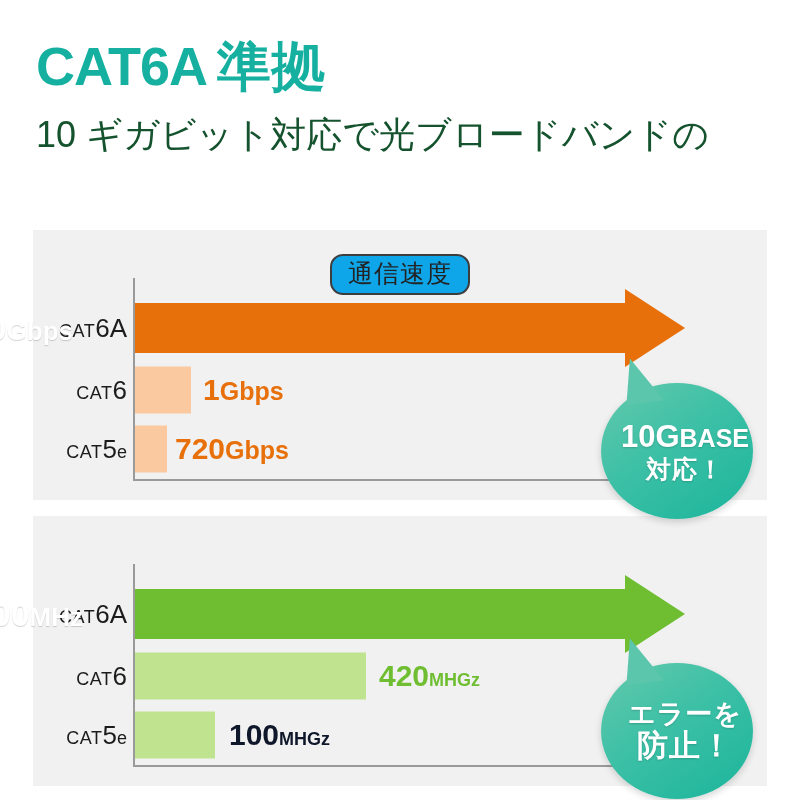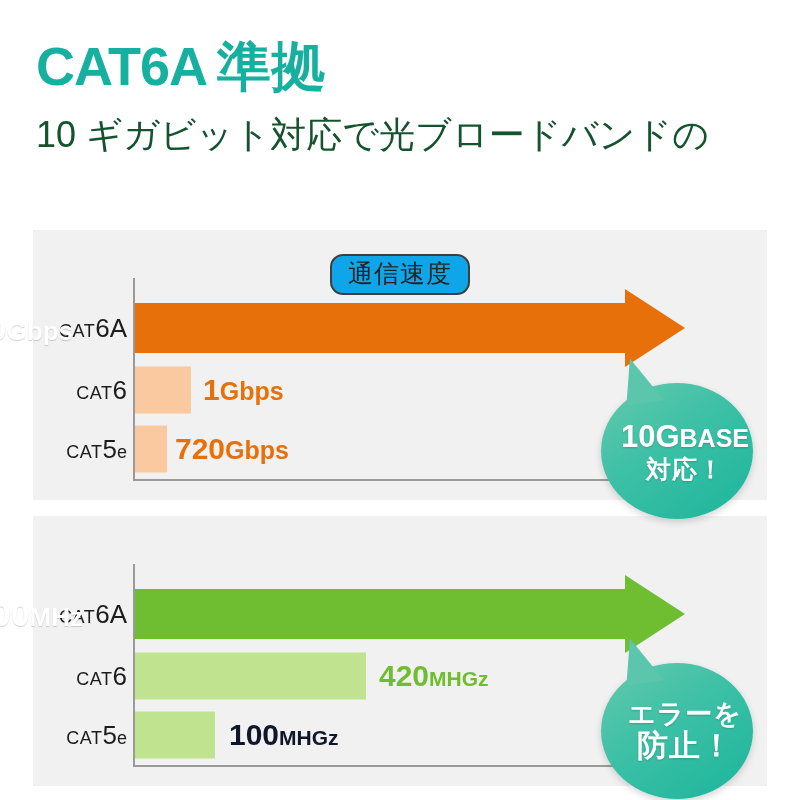--- a/index.html
+++ b/index.html
@@ -157,21 +157,21 @@
   .bar-value {
     position: absolute;
     top: 50%;
     transform: translateY(-50%);
     white-space: nowrap;
     font-weight: bold;
     line-height: 1;
   }
   .bar-value .big  { font-size: 30px; }
   .bar-value .unit { font-size: 25px; }
-  .bar-value.small-unit .unit { font-size: 21px; }
+  .bar-value.small-unit .unit { font-size: 18px; }
 
   
   .bubble {
     position: absolute;
     width: 152px;
     height: 136px;
     border-radius: 50%;
     background: linear-gradient(145deg, #64c9ac 0%, #3cc0a6 45%, #1bb59b 100%);
     box-shadow: 0 3px 7px rgba(0,0,0,.16);
     z-index: 5;

